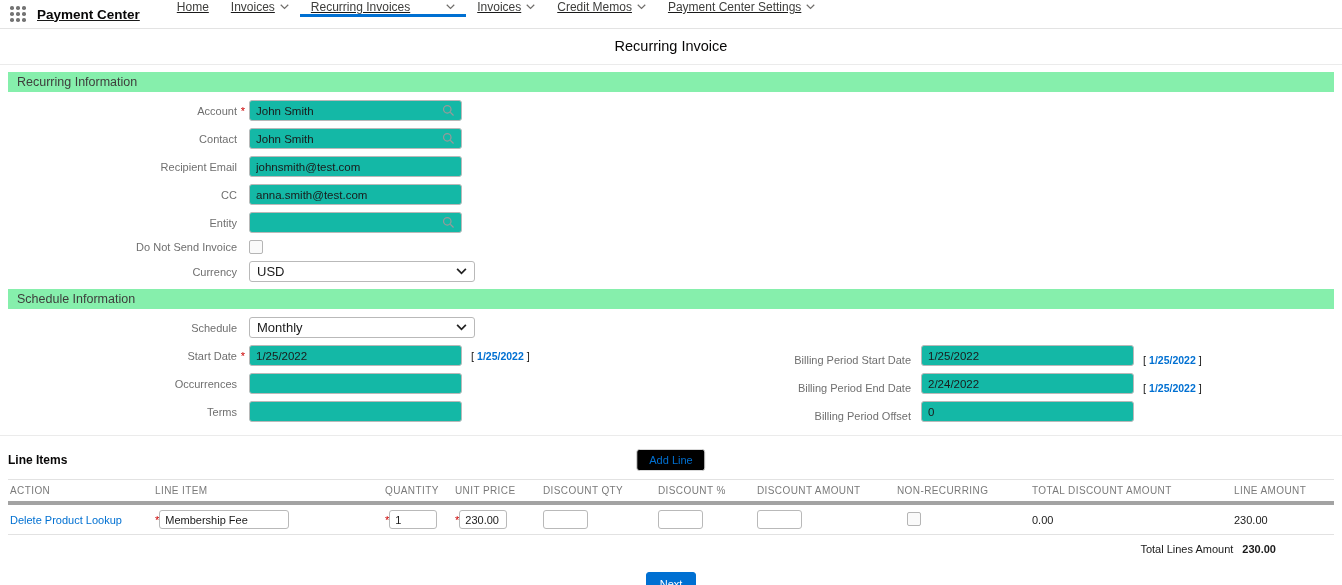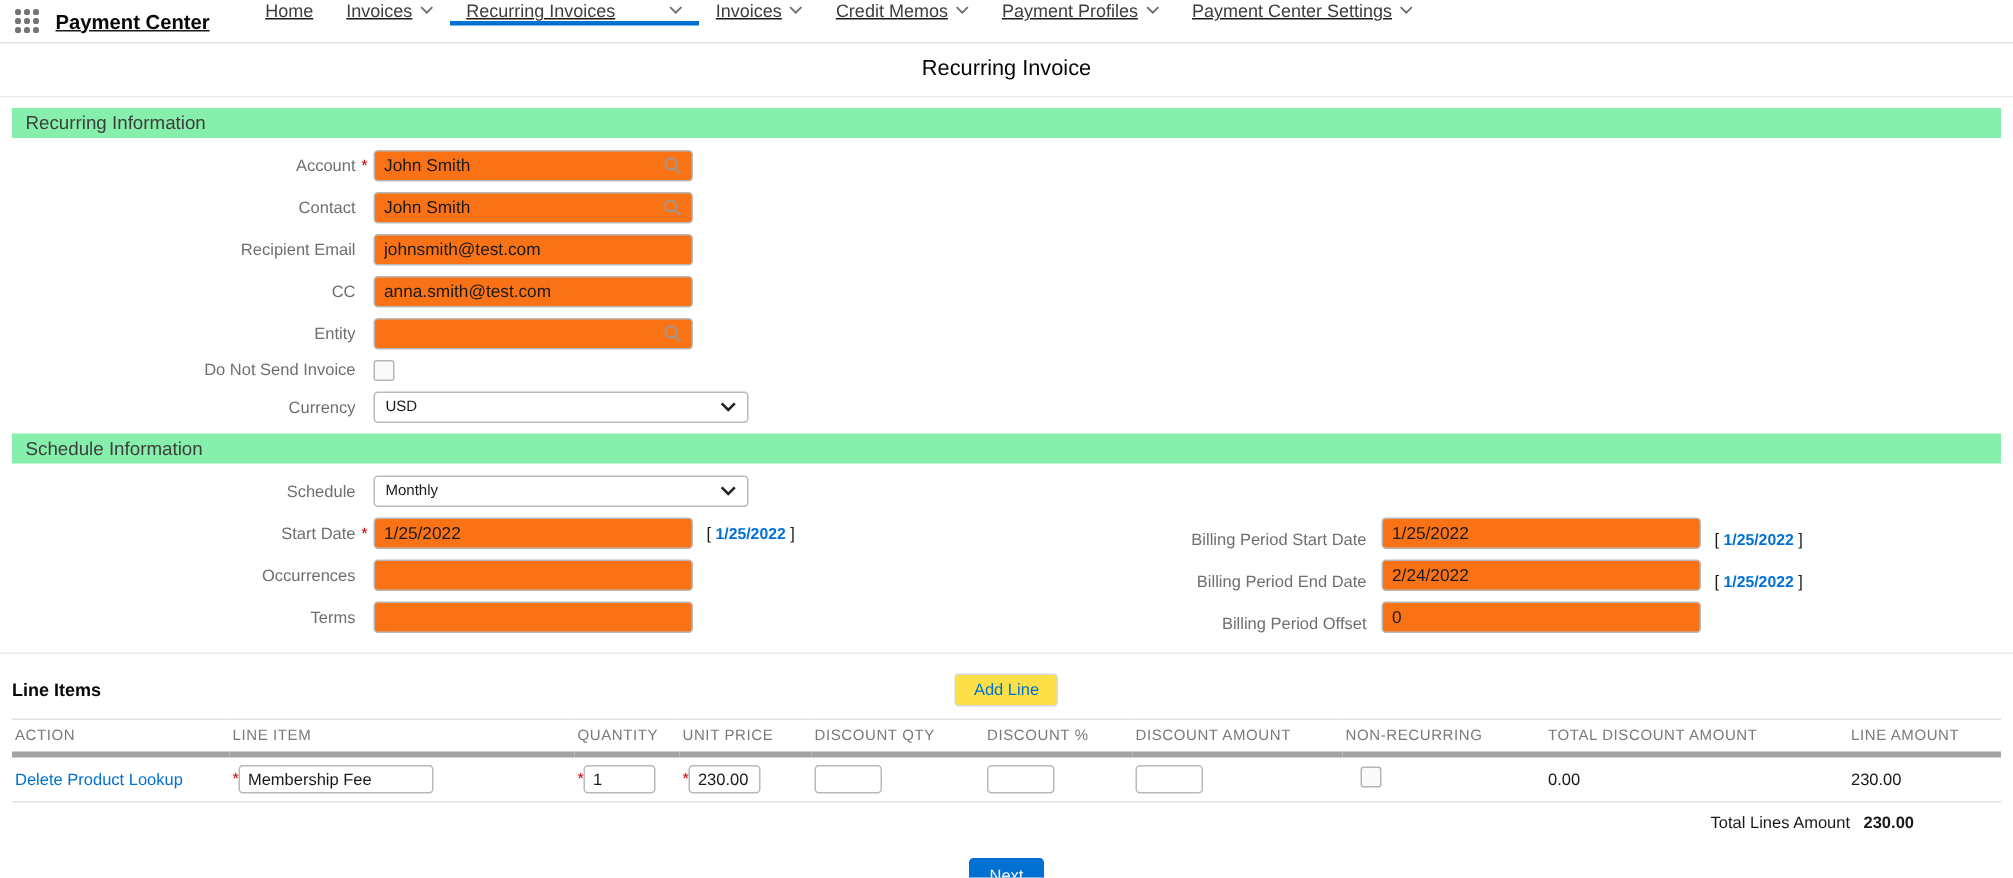--- a/index.html
+++ b/index.html
@@ -16,36 +16,36 @@
   .nav-item.active{border-bottom-color:#0070d2;gap:36px;}
   .chev{line-height:0;}
   
   .page-title{text-align:center;font-size:14.5px;color:#080707;padding:9px 0 10px;}
   .hr{border-top:1px solid #ebebeb;}
   
   .section-bar{margin:7px 8px 8px;background:#86efac;padding:3px 9px;font-size:12.5px;color:#3e3e3c;}
   .frow{display:flex;align-items:center;margin-bottom:7px;position:relative;}
   .flabel{width:237px;text-align:right;font-size:11px;color:#6f6f6f;flex:none;}
   .req{width:12px;text-align:center;color:#cc0000;font-size:11px;flex:none;}
-  input.text{height:21px;border:1px solid #b9b9b9;border-radius:3px;padding:0 6px;font-size:11.5px;font-family:inherit;color:#1a1a1a;background:#f97316;width:213px;}
+  input.text{height:21px;border:1px solid #b9b9b9;border-radius:3px;padding:0 6px;font-size:11.5px;font-family:inherit;color:#1a1a1a;background:#14b8a6;width:213px;}
   .input-wrap{position:relative;display:inline-flex;align-items:center;}
   .lookup input{padding-right:26px;}
   .mag{position:absolute;right:7px;top:4px;line-height:0;cursor:pointer;}
-  .selectbox{width:250px;height:21px;border:1px solid #b9b9b9;border-radius:3px;background:#fff;display:flex;align-items:center;justify-content:space-between;padding:0 7px;font-size:10px;cursor:pointer;}
+  .selectbox{width:226px;height:21px;border:1px solid #b9b9b9;border-radius:3px;background:#fff;display:flex;align-items:center;justify-content:space-between;padding:0 7px;font-size:13px;cursor:pointer;}
   .cb{width:14px;height:14px;appearance:none;-webkit-appearance:none;border:1px solid #b5b5b5;border-radius:2px;background:#fafafa;cursor:pointer;}
   .datelink{font-size:11px;color:#1a1a1a;margin-left:9px;display:inline-flex;gap:3px;align-items:center;}
   .datelink a{color:#0070d2;cursor:pointer;font-weight:700;font-size:10.5px;}
   .rfield{position:absolute;left:763px;top:0;display:flex;align-items:flex-end;}
   .rlabel{width:148px;text-align:right;font-size:11px;color:#6f6f6f;flex:none;margin-right:10px;}
   .w106{width:106px;}
   .w212{width:212px;}
   
   .li-head{margin:11px 8px 4px;position:relative;height:26px;display:flex;align-items:center;}
   .li-title{font-weight:700;font-size:12px;color:#080707;}
-  .addline{position:absolute;left:50%;transform:translateX(-50%);background:#fde047;border:1px solid #d8d8d8;color:#0070d2;font-size:11px;padding:4px 12px;border-radius:3px;cursor:pointer;font-family:inherit;}
+  .addline{position:absolute;left:50%;transform:translateX(-50%);background:#000000;border:1px solid #d8d8d8;color:#0070d2;font-size:11px;padding:4px 12px;border-radius:3px;cursor:pointer;font-family:inherit;}
   table.li{margin:6px 8px 0;border-collapse:collapse;width:1326px;table-layout:fixed;}
   table.li th{border-top:1px solid #e2e2e2;border-bottom:4px solid #a3a3a3;font-size:10px;font-weight:400;color:#7a7a7a;text-align:left;letter-spacing:0.4px;padding:5px 2px;white-space:nowrap;overflow:hidden;}
   table.li td{border-bottom:1px solid #e2e2e2;padding:5px 2px;font-size:11px;vertical-align:middle;white-space:nowrap;overflow:hidden;}
   .linklike{color:#0070d2;font-size:11px;cursor:pointer;}
   input.cell{height:19px;border:1px solid #b9b9b9;border-radius:3px;padding:0 5px;font-size:11px;font-family:inherit;color:#1a1a1a;}
   .w130{width:130px;}.w48{width:48px;}.w45{width:45px;}
   .total-row{text-align:right;padding:8px 66px 0 0;font-size:11px;color:#1a1a1a;}
   .total-row b{margin-left:9px;}
   .next-wrap{text-align:center;margin-top:17px;}
   .next-btn{background:#0070d2;color:#fff;border:1px solid #0070d2;border-radius:3px;font-size:11px;padding:5px 13px;cursor:pointer;font-family:inherit;}
@@ -83,26 +83,20 @@
           </svg></span>
     </a>
     <a class="nav-item">
       <span>Invoices</span>
       <span class="chev"><svg width="9" height="6" viewBox="0 0 12 8">
             <path d="M1 1l5 5 5-5" fill="none" stroke="#706e6b" stroke-width="1.6"></path>
           </svg></span>
     </a>
     <a class="nav-item">
       <span>Credit Memos</span>
-      <span class="chev"><svg width="9" height="6" viewBox="0 0 12 8">
-            <path d="M1 1l5 5 5-5" fill="none" stroke="#706e6b" stroke-width="1.6"></path>
-          </svg></span>
-    </a>
-    <a class="nav-item">
-      <span>Payment Profiles</span>
       <span class="chev"><svg width="9" height="6" viewBox="0 0 12 8">
             <path d="M1 1l5 5 5-5" fill="none" stroke="#706e6b" stroke-width="1.6"></path>
           </svg></span>
     </a>
     <a class="nav-item">
       <span>Payment Center Settings</span>
       <span class="chev"><svg width="9" height="6" viewBox="0 0 12 8">
             <path d="M1 1l5 5 5-5" fill="none" stroke="#706e6b" stroke-width="1.6"></path>
           </svg></span>
     </a>

